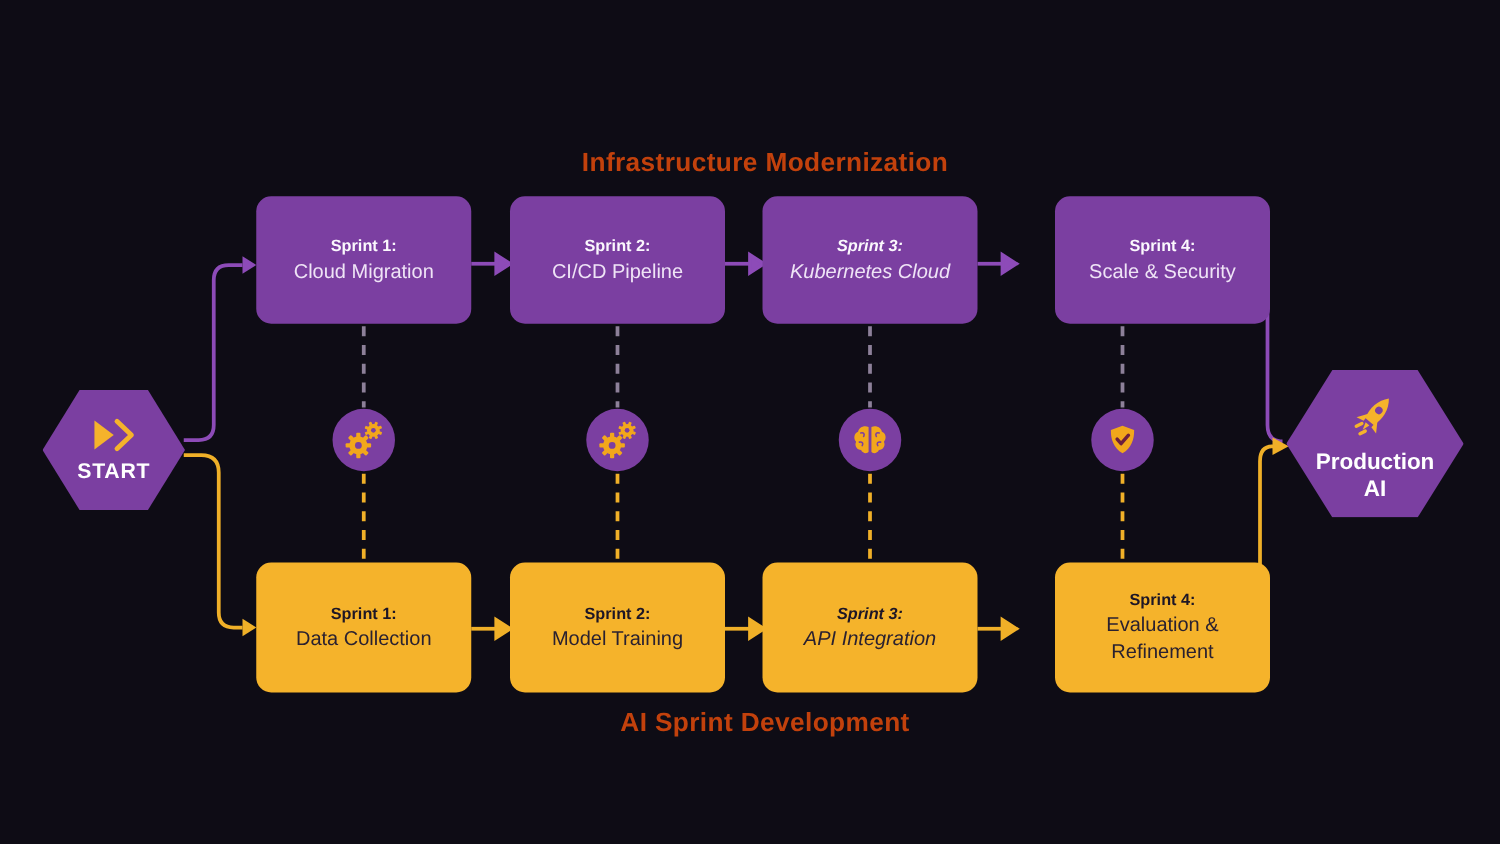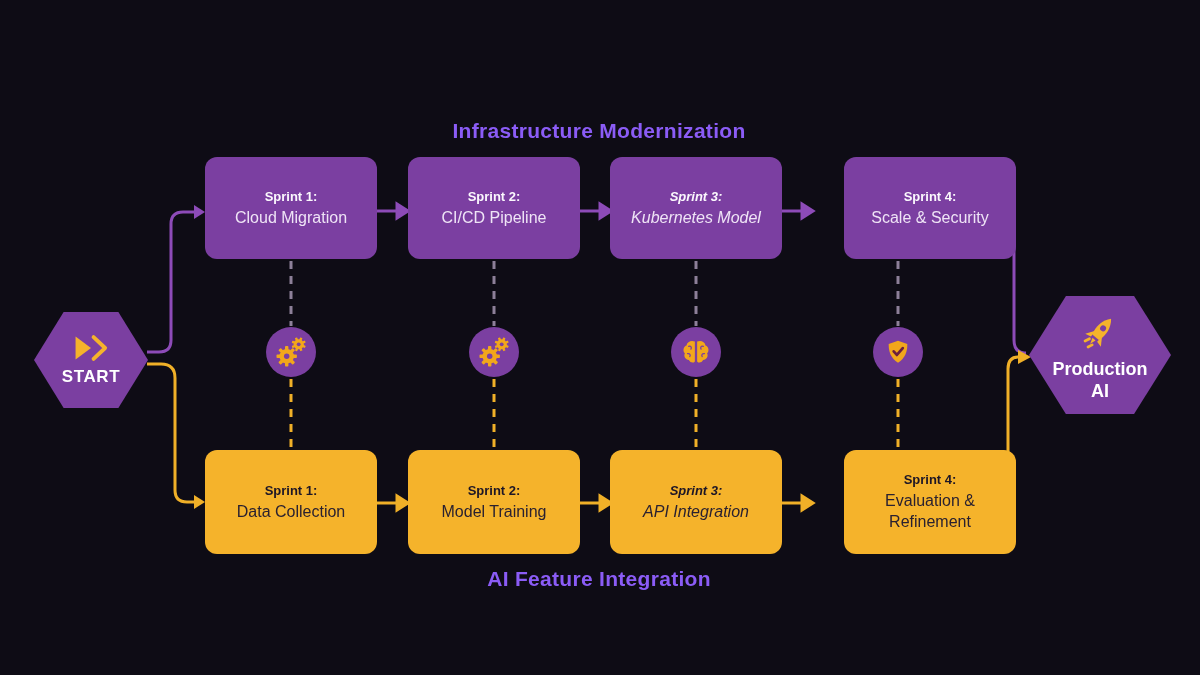--- a/index.html
+++ b/index.html
@@ -2,22 +2,22 @@
 <html><head>
 <meta charset="utf-8">
 <style>
   html,body { margin:0; padding:0; background:#0e0c15; }
   .stage {
     position:relative; width:1200px; height:675px; overflow:hidden;
     background:#0e0c15;
     font-family:"Liberation Sans", sans-serif;
   }
   .track-title {
-    position:absolute; width:780px; left:209px; text-align:center;
-    color:#8b5cf6; font-size:21px; font-weight:bold; letter-spacing:.3px;
+    position:absolute; width:780px; left:222px; text-align:center;
+    color:#c2410c; font-size:21px; font-weight:bold; letter-spacing:.3px;
   }
   .track-title.top { top:119px; }
   .track-title.bottom { top:567px; }
 
   .node {
     position:absolute; width:172px; border-radius:12px;
     display:flex; flex-direction:column; align-items:center; justify-content:center;
     text-align:center; z-index:2; padding:0 14px; box-sizing:border-box;
   }
   .node .ttl { font-weight:bold; font-size:13px; line-height:1.45; }
@@ -95,21 +95,21 @@
       <line x1="898" y1="379" x2="898" y2="449"></line>
     </g>
 
     <path d="M984 212 H1002 Q1014 212 1014 224 V340 Q1014 352 1024 353 H1026" fill="none" stroke="#8d4bb8" stroke-width="3"></path>
 
     <path d="M984 502 H996 Q1008 502 1008 490 V369 Q1008 357 1018 357 H1019" fill="none" stroke="#f0b028" stroke-width="3"></path>
     <polygon points="1018,350 1018,364 1031,357" fill="#f0b028"></polygon>
   </svg>
 
   <div class="track-title top">Infrastructure Modernization</div>
-  <div class="track-title bottom">AI Feature Integration</div>
+  <div class="track-title bottom">AI Sprint Development</div>
 
   <div class="hex hex-start">
     <span class="icon-wrap">
       <svg width="36" height="30" viewBox="-13 -11 28 22">
         <path d="M-11 -9 L1 0 L-11 9 Z" fill="#f5b32b"></path>
         <path d="M3 -8.5 L12 0 L3 8.5" fill="none" stroke="#f5b32b" stroke-width="3" stroke-linecap="round" stroke-linejoin="round"></path>
       </svg>
     </span>
     <div class="hex-label">START</div>
   </div>
@@ -136,21 +136,21 @@
   <div class="node purple-node p1">
     <div class="ttl">Sprint 1:</div>
     <div class="sub">Cloud Migration</div>
   </div>
   <div class="node purple-node p2">
     <div class="ttl">Sprint 2:</div>
     <div class="sub">CI/CD Pipeline</div>
   </div>
   <div class="node purple-node p3">
     <div class="ttl">Sprint 3:</div>
-    <div class="sub">Kubernetes Model</div>
+    <div class="sub">Kubernetes Cloud</div>
   </div>
   <div class="node purple-node p4">
     <div class="ttl">Sprint 4:</div>
     <div class="sub">Scale &amp; Security</div>
   </div>
 
   <div class="milestone m1">
     <span class="icon-wrap">
       <svg width="34" height="34" viewBox="-15 -15 30 30">
         <g transform="translate(-3.8,3.8)">

